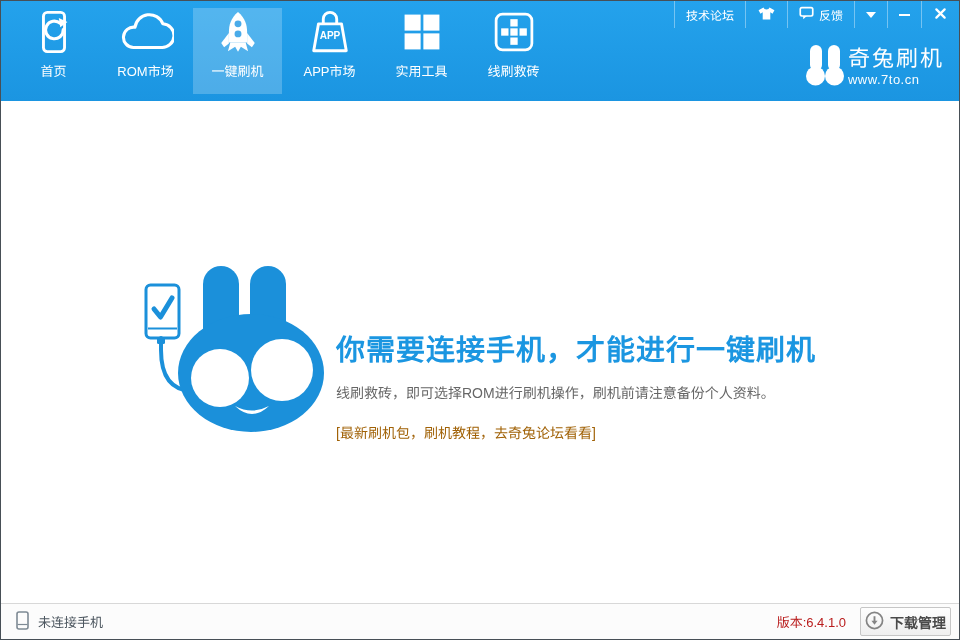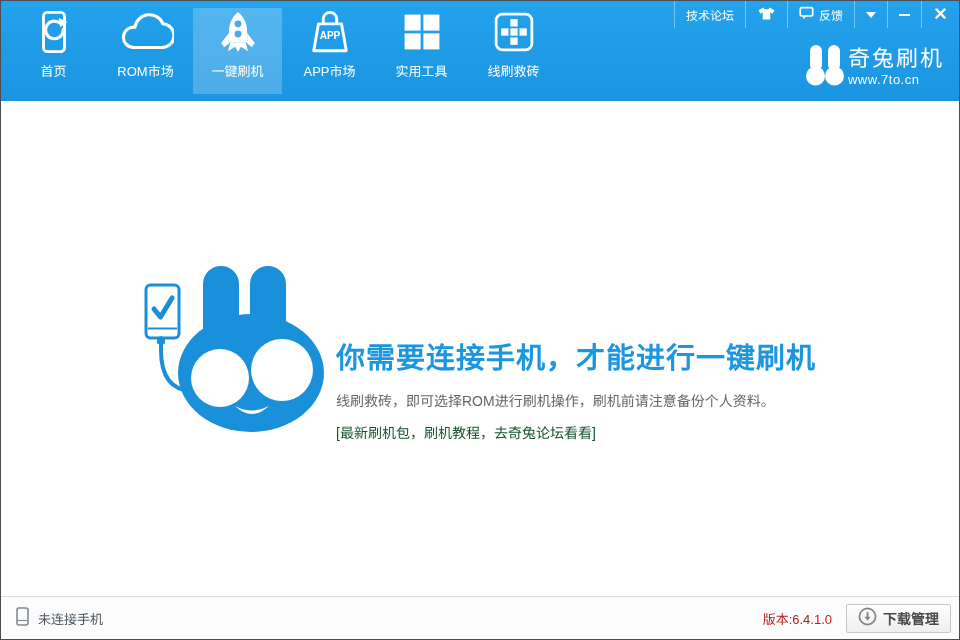--- a/index.html
+++ b/index.html
@@ -30,29 +30,29 @@
   .logo { position:absolute; right:15px; top:42px; display:flex; align-items:center; gap:1px; color:#fff; }
   .logo .cn { font-size:22px; letter-spacing:2px; line-height:26px; }
   .logo .url { font-size:13px; letter-spacing:.5px; line-height:16px; opacity:.97; }
 
   
   .main { flex:1; position:relative; background:#fff; }
   .hero { position:absolute; left:115px; top:165px; display:flex; align-items:flex-end; }
   .hero-text { margin-left:8px; padding-top:46px; }
   .heading { font-size:29px; font-weight:bold; color:#1b96e1; letter-spacing:1px; white-space:nowrap; }
   .desc { margin-top:14px; font-size:14px; color:#666; }
-  .forum-link { margin-top:12px; font-size:14px; color:#14532d; cursor:pointer; width:fit-content; }
-
-  
-  .footer { flex:none; height:43px; border-top:1px solid #d8d8d8; background:#fcfcfc;
+  .forum-link { margin-top:20px; font-size:14px; color:#a16207; cursor:pointer; width:fit-content; }
+
+  
+  .footer { flex:none; height:36px; border-top:1px solid #d8d8d8; background:#fcfcfc;
     display:flex; align-items:center; padding:0 8px; }
   .status { display:flex; align-items:center; gap:9px; color:#4c565f; font-size:13px; margin-left:7px; }
   .spacer { flex:1; }
   .version { color:#b91c1c; font-size:13px; margin-right:14px; }
-  .dl-btn { height:29px; display:flex; align-items:center; gap:6px; padding:0 11px;
+  .dl-btn { height:29px; display:flex; align-items:center; gap:6px; padding:0 4px;
     border:1px solid #c6c6c6; border-radius:2px; background:linear-gradient(#fefefe,#efefef);
     font-size:14px; color:#4a4a4a; font-weight:600; cursor:pointer; }
 </style>
 </head>
 <body>
 
 <div class="window">
 
   <div class="header">
 

